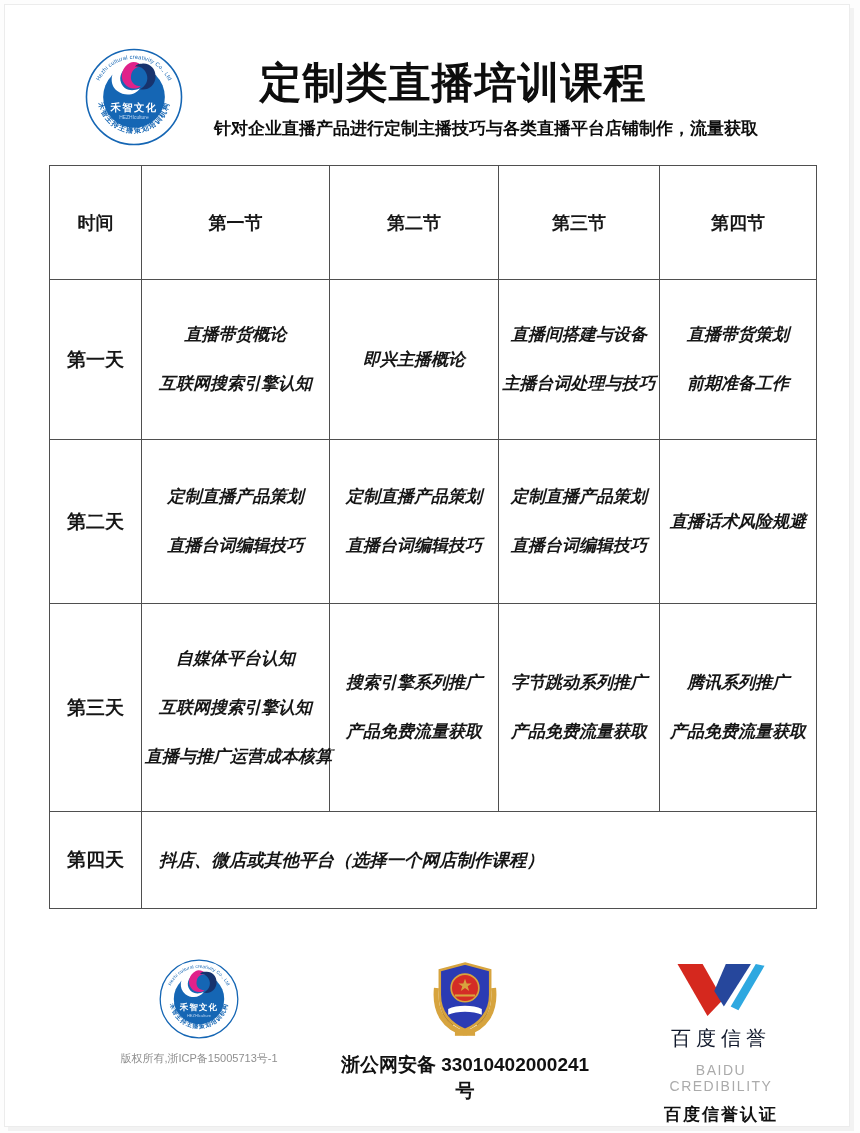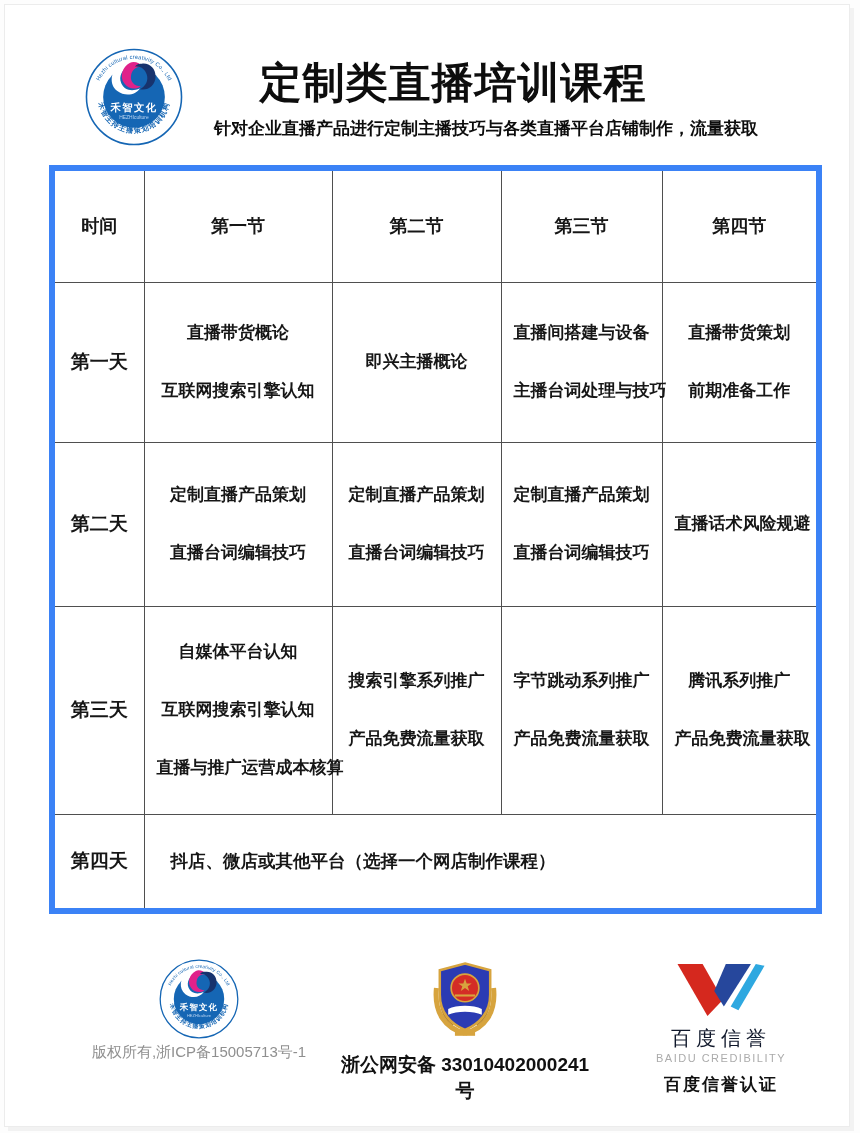--- a/index.html
+++ b/index.html
@@ -12,41 +12,41 @@
         border:1px solid #ececec;box-shadow:4px 4px 0 #f2f2f2;}
   
   .logo-top{position:absolute;left:80px;top:43px;width:98px;height:98px;}
   .title{position:absolute;top:50px;left:52px;right:0;text-align:center;
          font-size:42px;font-weight:bold;letter-spacing:1px;color:#0d0d0d;}
   .subtitle{position:absolute;top:112px;left:118px;right:0;text-align:center;
             font-size:17px;font-weight:bold;color:#0d0d0d;}
   
   table.schedule{position:absolute;left:44px;top:160px;width:767px;
                  border-collapse:collapse;table-layout:fixed;
-                 border:6px solid #3b82f6;}
+                 border:1px solid #3b82f6;}
   .schedule th,.schedule td{border:1px solid #4f4f4f;vertical-align:middle;
                  text-align:center;font-weight:bold;padding:0;}
   .schedule thead th{font-size:18px;}
   .schedule tbody th{font-size:19px;}
-  .schedule td p{margin:12px;line-height:46px;font-size:17px;white-space:nowrap;}
+  .schedule td p{margin:3px;line-height:46px;font-size:17px;white-space:nowrap;font-style:italic;}
   tr.rh{height:114px;} tr.r0{height:160px;} tr.r1{height:164px;}
   tr.r2{height:208px;} tr.r3{height:97px;}
   td.merged{text-align:left;padding-left:14px;}
   td.merged p{line-height:1.4;font-size:17.5px;}
   
   .f-left{position:absolute;left:80px;top:954px;width:228px;text-align:center;}
   .f-left .logo-bottom{width:80px;height:80px;display:inline-block;}
-  .copyright{font-size:15px;color:#8f8f8f;}
+  .copyright{margin-top:8px;font-size:11px;color:#8f8f8f;}
   .f-mid{position:absolute;left:330px;top:951px;width:260px;text-align:center;}
   .f-mid .badge{width:84px;height:84px;display:inline-block;}
   .police{margin-top:8px;font-size:19px;font-weight:bold;color:#111;}
   .f-right{position:absolute;left:638px;top:956px;width:156px;text-align:center;}
   .f-right .baidu-v{width:112px;height:58px;display:inline-block;}
   .baidu-name{font-size:20px;letter-spacing:5px;color:#0f172a;margin-top:2px;}
-  .baidu-en{font-size:11px;letter-spacing:1.5px;color:#ababab;margin-top:0;}
+  .baidu-en{font-size:14px;letter-spacing:1.5px;color:#ababab;margin-top:10px;}
   .baidu-cert{font-size:17px;font-weight:bold;color:#111;margin-top:9px;letter-spacing:2px;}
 </style>
 </head>
 <body>
 
 <div class="page">
 
   <div class="logo-top" id="logo-top"><svg viewBox="0 0 100 100" width="100%" height="100%">
         <defs>
           <path id="lttop" d="M 11,50 A 39,39 0 0 1 89,50"></path>

